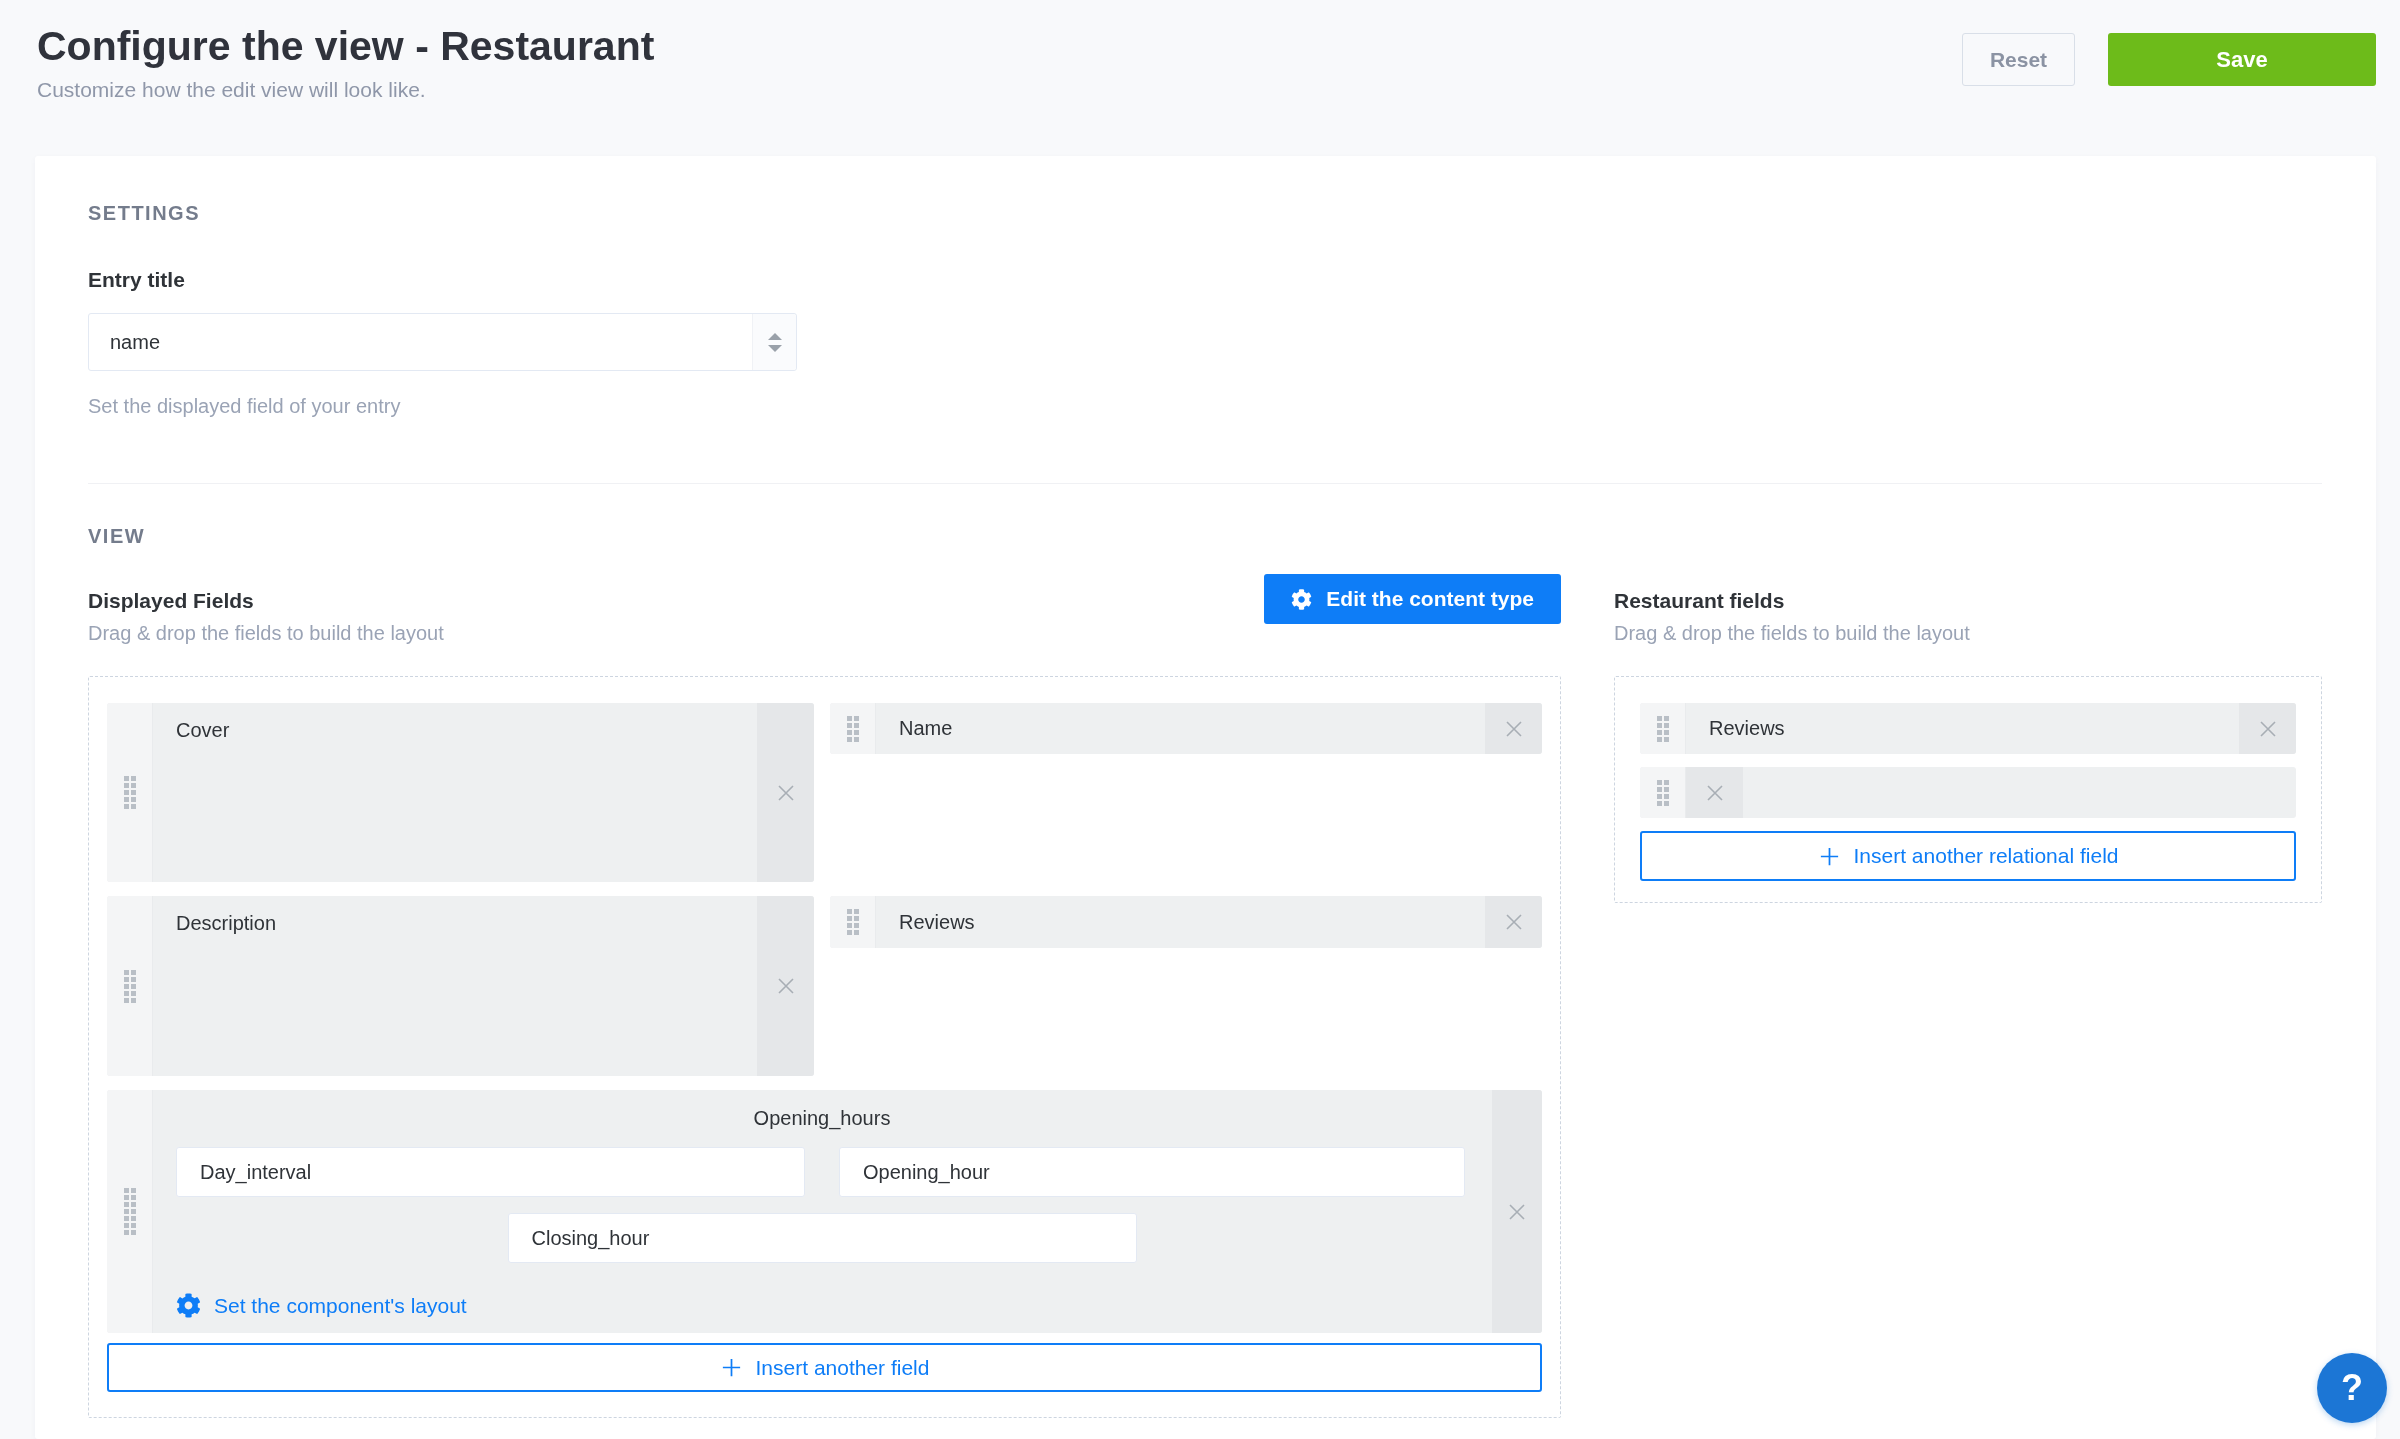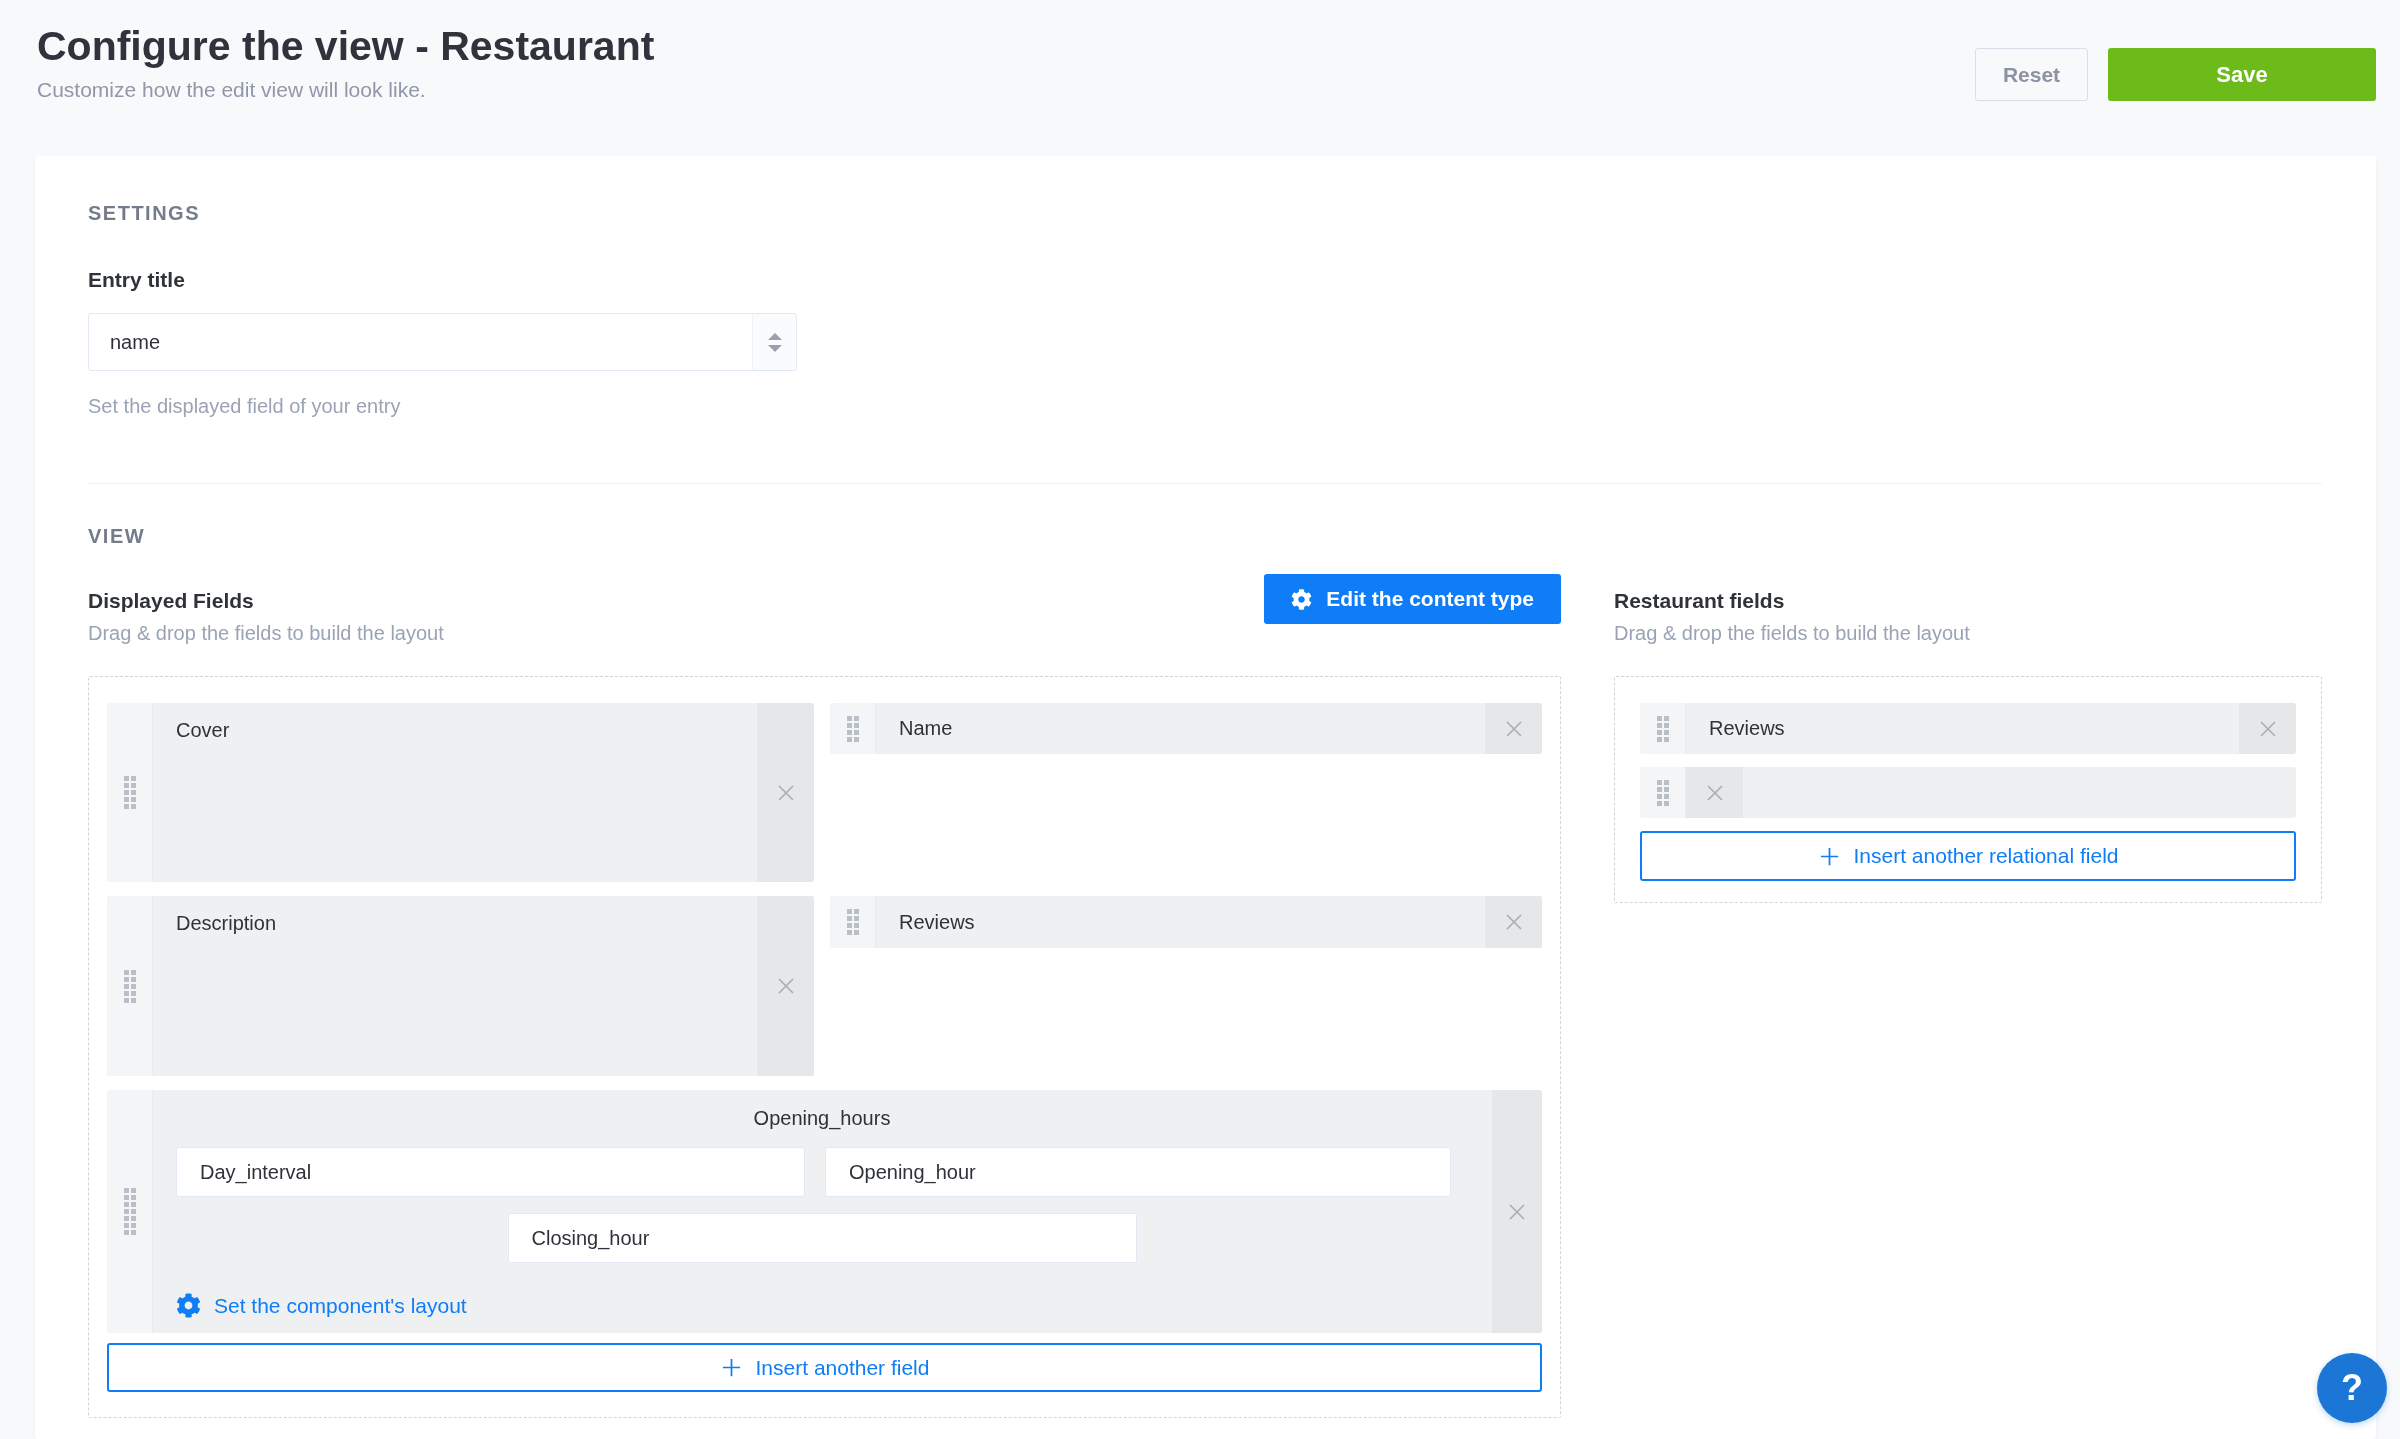--- a/index.html
+++ b/index.html
@@ -8,21 +8,21 @@
     font-family:"Liberation Sans", sans-serif;
     background:#f8f9fb;
     position:relative;
     color:#2f3338;
   }
 
   
   .header { position:absolute; left:37px; right:24px; top:22px; display:flex; justify-content:space-between; align-items:flex-start; }
   .page-title { font-size:41px; font-weight:700; color:#30333c; line-height:48px; }
   .page-subtitle { font-size:21px; color:#8f97a9; margin-top:8px; }
-  .header-actions { display:flex; gap:20px; margin-top:26px; }
+  .header-actions { display:flex; gap:33px; margin-top:11px; }
   .btn-reset {
     width:113px; height:53px; background:transparent; border:1px solid #d9dfe8; border-radius:3px;
     color:#8b93a3; font-size:21px; font-weight:600; font-family:inherit; cursor:pointer;
   }
   .btn-save {
     width:268px; height:53px; background:#6dbb1a; border:none; border-radius:3px;
     color:#ffffff; font-size:22px; font-weight:700; font-family:inherit; cursor:pointer;
   }
 
   
@@ -83,21 +83,21 @@
   .dots.d5 { width:12px; height:33px; }
   .dots.d5 i { box-shadow:7px 0 #b9bfc6, 0 7px #b9bfc6, 7px 7px #b9bfc6, 0 14px #b9bfc6, 7px 14px #b9bfc6, 0 21px #b9bfc6, 7px 21px #b9bfc6, 0 28px #b9bfc6, 7px 28px #b9bfc6; }
   .dots.d7 { width:12px; height:47px; }
   .dots.d7 i { box-shadow:7px 0 #b9bfc6, 0 7px #b9bfc6, 7px 7px #b9bfc6, 0 14px #b9bfc6, 7px 14px #b9bfc6, 0 21px #b9bfc6, 7px 21px #b9bfc6, 0 28px #b9bfc6, 7px 28px #b9bfc6, 0 35px #b9bfc6, 7px 35px #b9bfc6, 0 42px #b9bfc6, 7px 42px #b9bfc6; }
 
   
   .component { display:flex; background:#eef0f1; border-radius:3px; overflow:hidden; width:1435px; height:243px; margin-top:14px; cursor:grab; }
   .comp-right { width:50px; background:#e5e7e9; display:flex; align-items:center; justify-content:center; flex:none; cursor:pointer; }
   .comp-body { flex:1; padding:16px 24px 0 23px; min-width:0; }
   .comp-label { font-size:20px; color:#2f3338; line-height:24px;text-align:center; }
-  .comp-row { display:flex; gap:20px; margin-top:17px; }
+  .comp-row { display:flex; gap:34px; margin-top:17px; }
   .comp-row.second { margin-top:16px;justify-content:center; }
   .cinput { height:50px; background:#fff; border:1px solid #e3e9f3; border-radius:3px; display:flex; align-items:center; padding-left:23px; font-size:20px; color:#2f3338; cursor:grab; }
   .cinput.w1 { width:629px; }
   .cinput.w2 { width:626px; }
   .layout-link { margin-top:30px; display:inline-flex; align-items:center; gap:13px; color:#0e7df7; font-size:21px; cursor:pointer; }
 
   
   .btn-insert {
     display:flex; align-items:center; justify-content:center; gap:13px;
     background:#fff; border:2px solid #0e7df7; border-radius:3px; color:#0e7df7;

